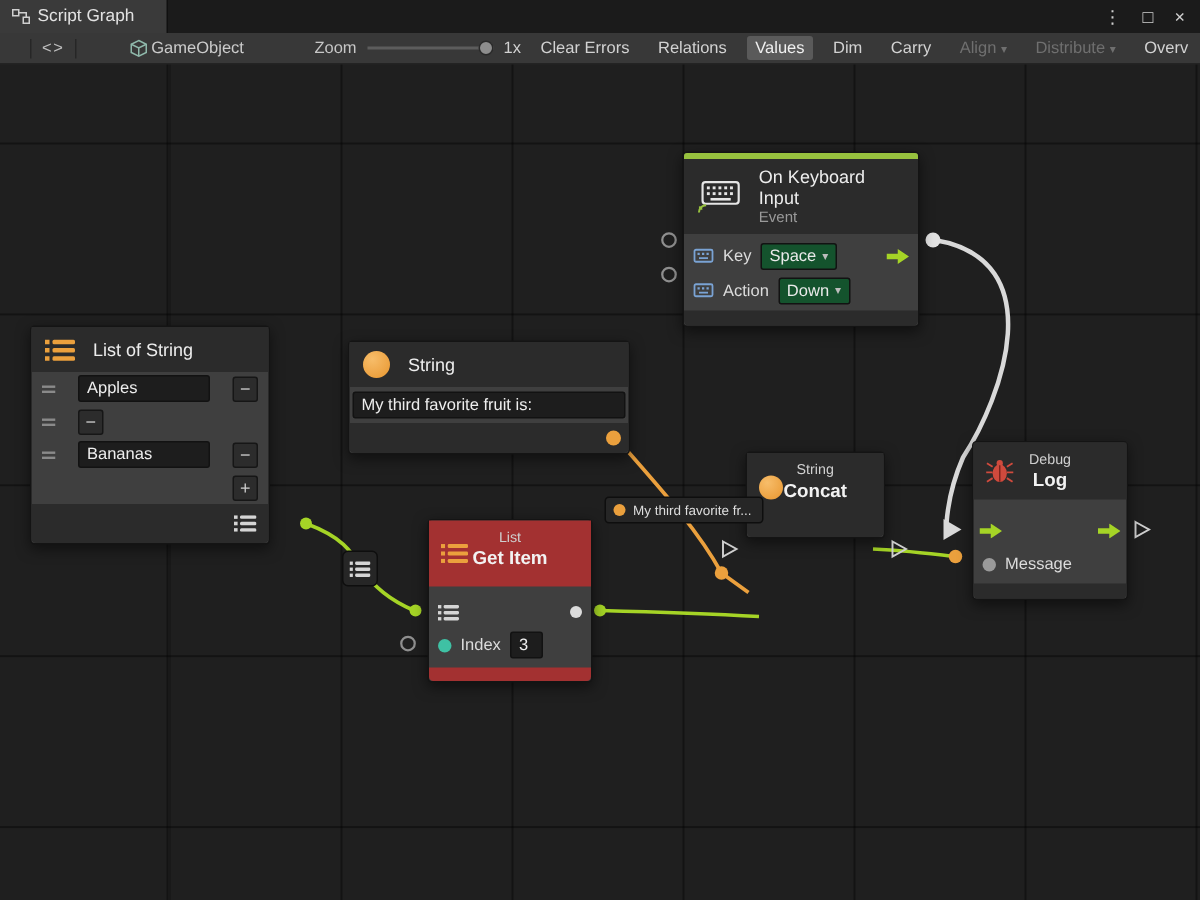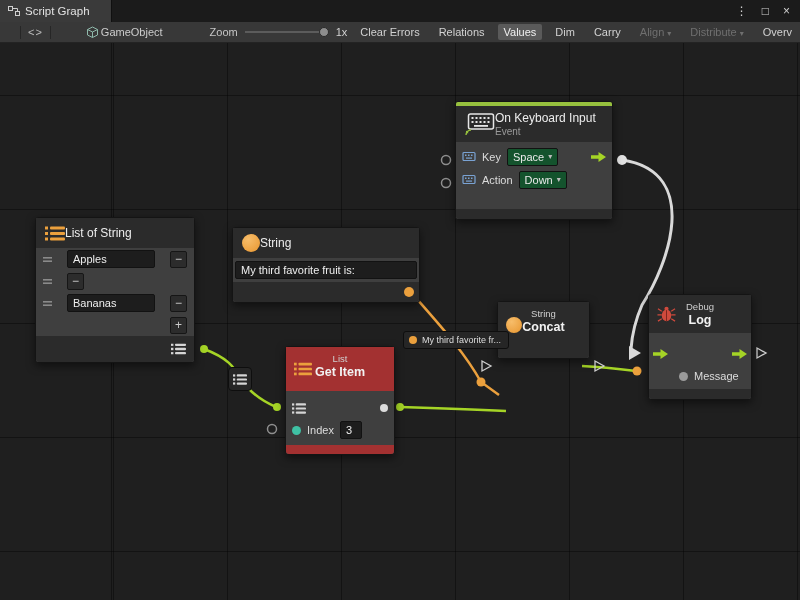--- a/index.html
+++ b/index.html
@@ -37,28 +37,28 @@
     background-image:
       repeating-linear-gradient(to right, rgba(0,0,0,.38) 0 1px, transparent 1px 114px),
       repeating-linear-gradient(to bottom, rgba(0,0,0,.38) 0 1px, transparent 1px 114px);
     background-position:113px 0, 0 52px; overflow:hidden; }
   .wires { position:absolute; left:0; top:0; }
 
   
   .node { position:absolute; background:#3f3f3f; border:1px solid #141414; border-radius:3px;
     box-shadow:0 3px 9px rgba(0,0,0,.5); color:#dddddd; font-size:11px; }
   .accent { height:4px; background:#97c13e; border-radius:2px 2px 0 0; }
-  .nhead { background:#2b2b2b; display:flex; align-items:center; gap:0; padding:5px 9px; }
+  .nhead { background:#2b2b2b; display:flex; align-items:center; gap:12px; padding:5px 9px; }
   .nhead.center { display:block; position:relative; text-align:center; padding:6px 4px 5px; }
   .abs-icon { position:absolute; left:8px; top:50%; transform:translateY(-50%); }
   .ntitle { font-size:12px; color:#ededed; }
   .ntitle.b { font-size:12.5px; font-weight:bold; color:#f2f2f2; }
   .nsub { font-size:10px; color:#9a9a9a; margin-top:1px; }
   .cat { font-size:9.5px; color:#cfcfcf; margin-bottom:1px; }
-  .nbody { padding:3px 0 18px; }
+  .nbody { padding:3px 0 2px; }
   .nfoot { height:10px; background:#2b2b2b; border-radius:0 0 3px 3px; }
   .red-bg { background:#a33131 !important; }
   .prow { display:flex; align-items:center; gap:6px; height:23px; padding:0 6px; }
   .lrow { display:flex; align-items:center; gap:15px; height:22px; padding:0 7px; }
   .plabel { color:#dcdcdc; }
   .spacer { flex:1; }
   .field { background:#1d1d1d; border:1px solid #121212; border-radius:2px; padding:1px 5px;
     color:#eeeeee; font-size:11px; line-height:14px; min-height:17px; }
   .field.grow { flex:1; }
   .field.small { min-width:22px; }
@@ -241,21 +241,21 @@
           <span class="plabel">Action</span>
           <span class="dd">
               <span>Down</span>
               <span class="caret">▾</span>
             </span>
         </div>
       </div>
       <div class="nfoot"></div>
     </div>
 
-    <div class="node" style="left:35px;top:174px;width:160px;">
+    <div class="node" style="left:20px;top:174px;width:160px;">
       <div class="nhead" style="height:30px;">
         <svg width="20" height="15" viewBox="0 0 20 15">
           <g fill="#eba03d">
               <rect x="0" y="0.5" width="3" height="3"></rect>
               <rect x="5" y="0.5" width="15" height="3" rx="1"></rect>
           <rect x="0" y="6" width="3" height="3"></rect>
               <rect x="5" y="6" width="15" height="3" rx="1"></rect>
           <rect x="0" y="11.5" width="3" height="3"></rect>
               <rect x="5" y="11.5" width="15" height="3" rx="1"></rect>
             </g>
@@ -382,21 +382,21 @@
       <div class="nbody" style="padding:10px 0 2px;">
         <div class="prow" style="height:22px;padding:0 4px;">
           <svg width="15" height="10" viewBox="0 0 15 10">
               <path d="M0 3.2 h7.5 V0 L15 5 L7.5 10 V6.8 H0 Z" fill="#a5d426"></path>
             </svg>
           <span class="spacer"></span>
           <svg width="15" height="10" viewBox="0 0 15 10">
               <path d="M0 3.2 h7.5 V0 L15 5 L7.5 10 V6.8 H0 Z" fill="#a5d426"></path>
             </svg>
         </div>
-        <div class="prow" style="height:22px;margin-left:24px;">
+        <div class="prow" style="height:22px;">
           <span class="port gray"></span>
           <span class="plabel">Message</span>
         </div>
       </div>
       <div class="nfoot"></div>
     </div>
 
     <div class="badge list-badge" style="left:228px;top:324px;">
       <svg width="14" height="11" viewBox="0 0 15 11">
         <g fill="#d5d5d5">

